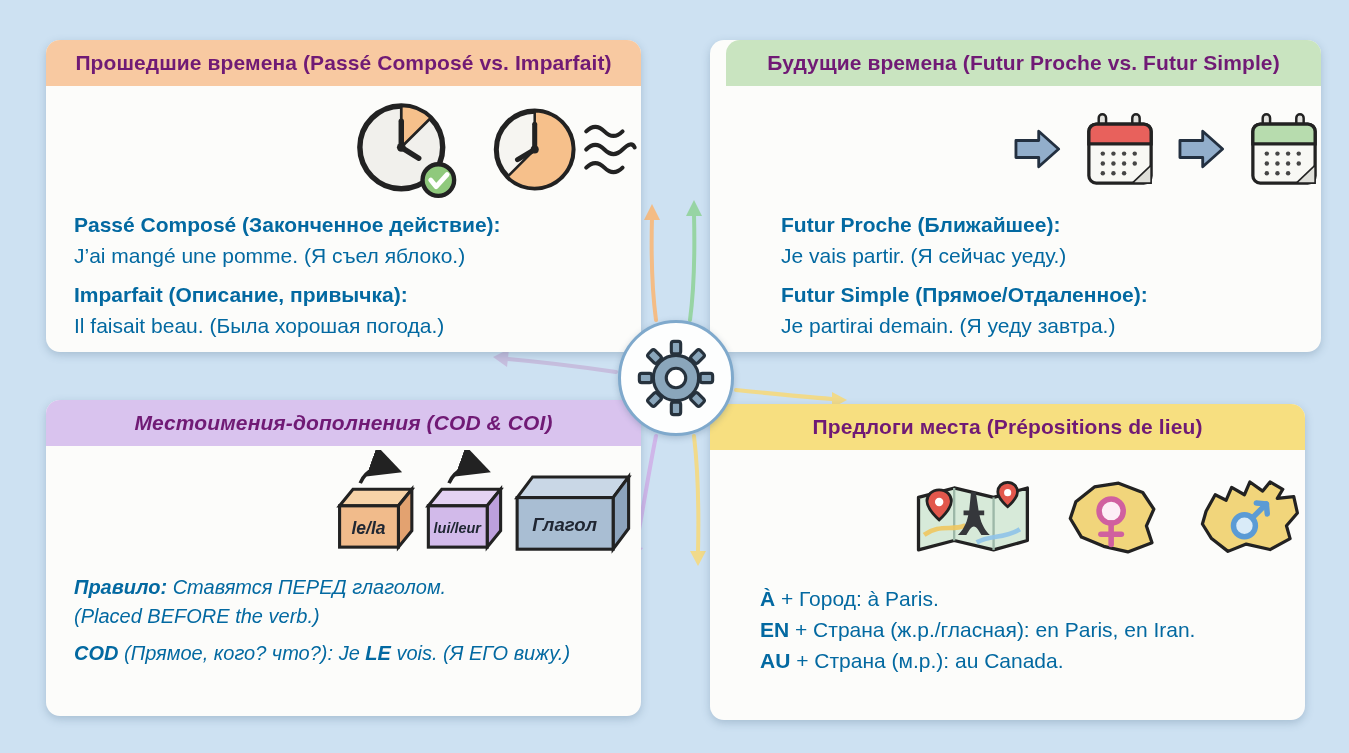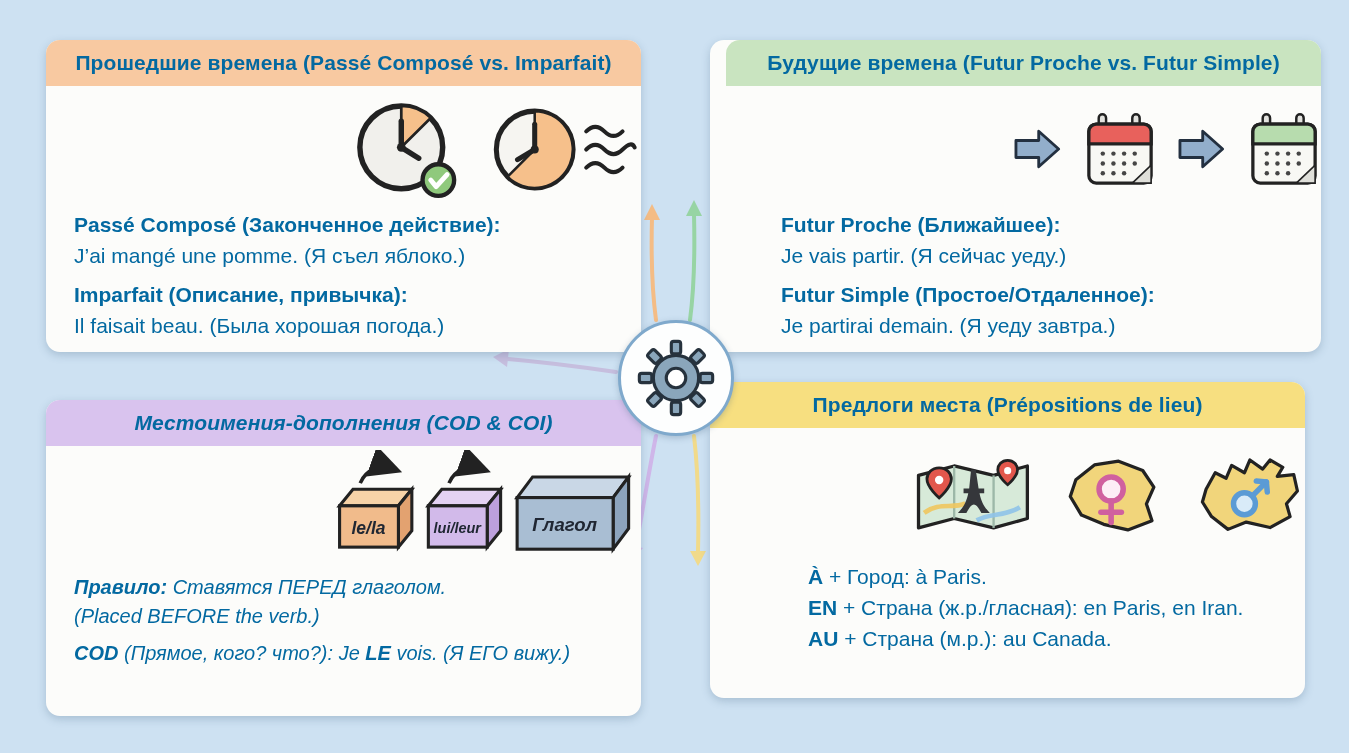--- a/index.html
+++ b/index.html
@@ -4,38 +4,38 @@
 <style>
   html,body{margin:0;padding:0;}
   body{background:#cde1f2;font-family:"Liberation Sans",sans-serif;}
   .canvas{position:relative;width:1349px;height:753px;background:#cde1f2;overflow:hidden;}
 
   .card{position:absolute;background:#fcfcfa;border-radius:14px;
         box-shadow:0 3px 8px rgba(70,100,130,.28);z-index:2;}
   .card-tl{left:46px;top:40px;width:595px;height:312px;}
   .card-tr{left:710px;top:40px;width:595px;height:312px;padding-left:16px;}
   .card-bl{left:46px;top:400px;width:595px;height:316px;font-style:italic;}
-  .card-br{left:710px;top:382px;width:595px;height:316px;}
+  .card-br{left:710px;top:404px;width:595px;height:316px;}
 
   .card-header{height:46px;border-radius:14px 14px 0 0;display:flex;
                align-items:center;justify-content:center;}
   .hdr-past{background:#f8c9a1;}
   .hdr-future{background:#c9e4c0;}
   .hdr-pronouns{background:#d9c3ee;}
   .hdr-prepositions{background:#f7df80;}
-  .card-header h2{margin:0;font-size:21px;font-weight:bold;color:#0369a1;letter-spacing:.1px;}
+  .card-header h2{margin:0;font-size:21px;font-weight:bold;color:#701a75;letter-spacing:.1px;}
 
   .icon-row{display:flex;justify-content:flex-end;align-items:center;gap:20px;
             height:118px;margin-top:4px;}
   .card-bl .icon-row{height:122px;}
   .card-br .icon-row{height:128px;gap:28px;}
 
   .text{padding:0 10px 0 28px;}
   .card-tr .text{padding-left:55px;}
-  .card-br .text{padding-left:50px;margin-left:48px;}
+  .card-br .text{padding-left:50px;}
   .text p{margin:3px 0;font-size:21px;line-height:1.33;color:#0369a1;}
   .card-bl .text p{font-size:20px;margin:2px 0;}
   .t-bold{font-weight:bold;}
   .mt{margin-top:11px !important;}
   b{font-weight:bold;}
 
   .hub{position:absolute;left:618px;top:320px;width:116px;height:116px;border-radius:50%;
        background:#fdfefe;border:3px solid #7fa9cc;box-sizing:border-box;z-index:3;
        display:flex;align-items:center;justify-content:center;
        box-shadow:0 2px 6px rgba(70,100,130,.3);}
@@ -158,21 +158,21 @@
           <circle cx="24" cy="76" r="2.7"></circle>
             <circle cx="37" cy="76" r="2.7"></circle>
             <circle cx="50" cy="76" r="2.7"></circle>
         </g>
         <polygon points="60,88 83,66 83,88" fill="#dfdfd9" stroke="#222" stroke-width="2"></polygon>
       </svg>
     </div>
     <div class="text">
       <p class="t-bold">Futur Proche (Ближайшее):</p>
       <p>Je vais partir. (Я сейчас уеду.)</p>
-      <p class="t-bold mt">Futur Simple (Простое/Отдаленное):</p>
+      <p class="t-bold mt">Futur Simple (Прямое/Отдаленное):</p>
       <p>Je partirai demain. (Я уеду завтра.)</p>
     </div>
   </section>
 
   <section class="card card-bl">
     <header class="card-header hdr-pronouns">
       <h2>Местоимения-дополнения (COD &amp; COI)</h2>
     </header>
     <div class="icon-row">
       <svg viewBox="0 0 310 118" width="320" height="122">

